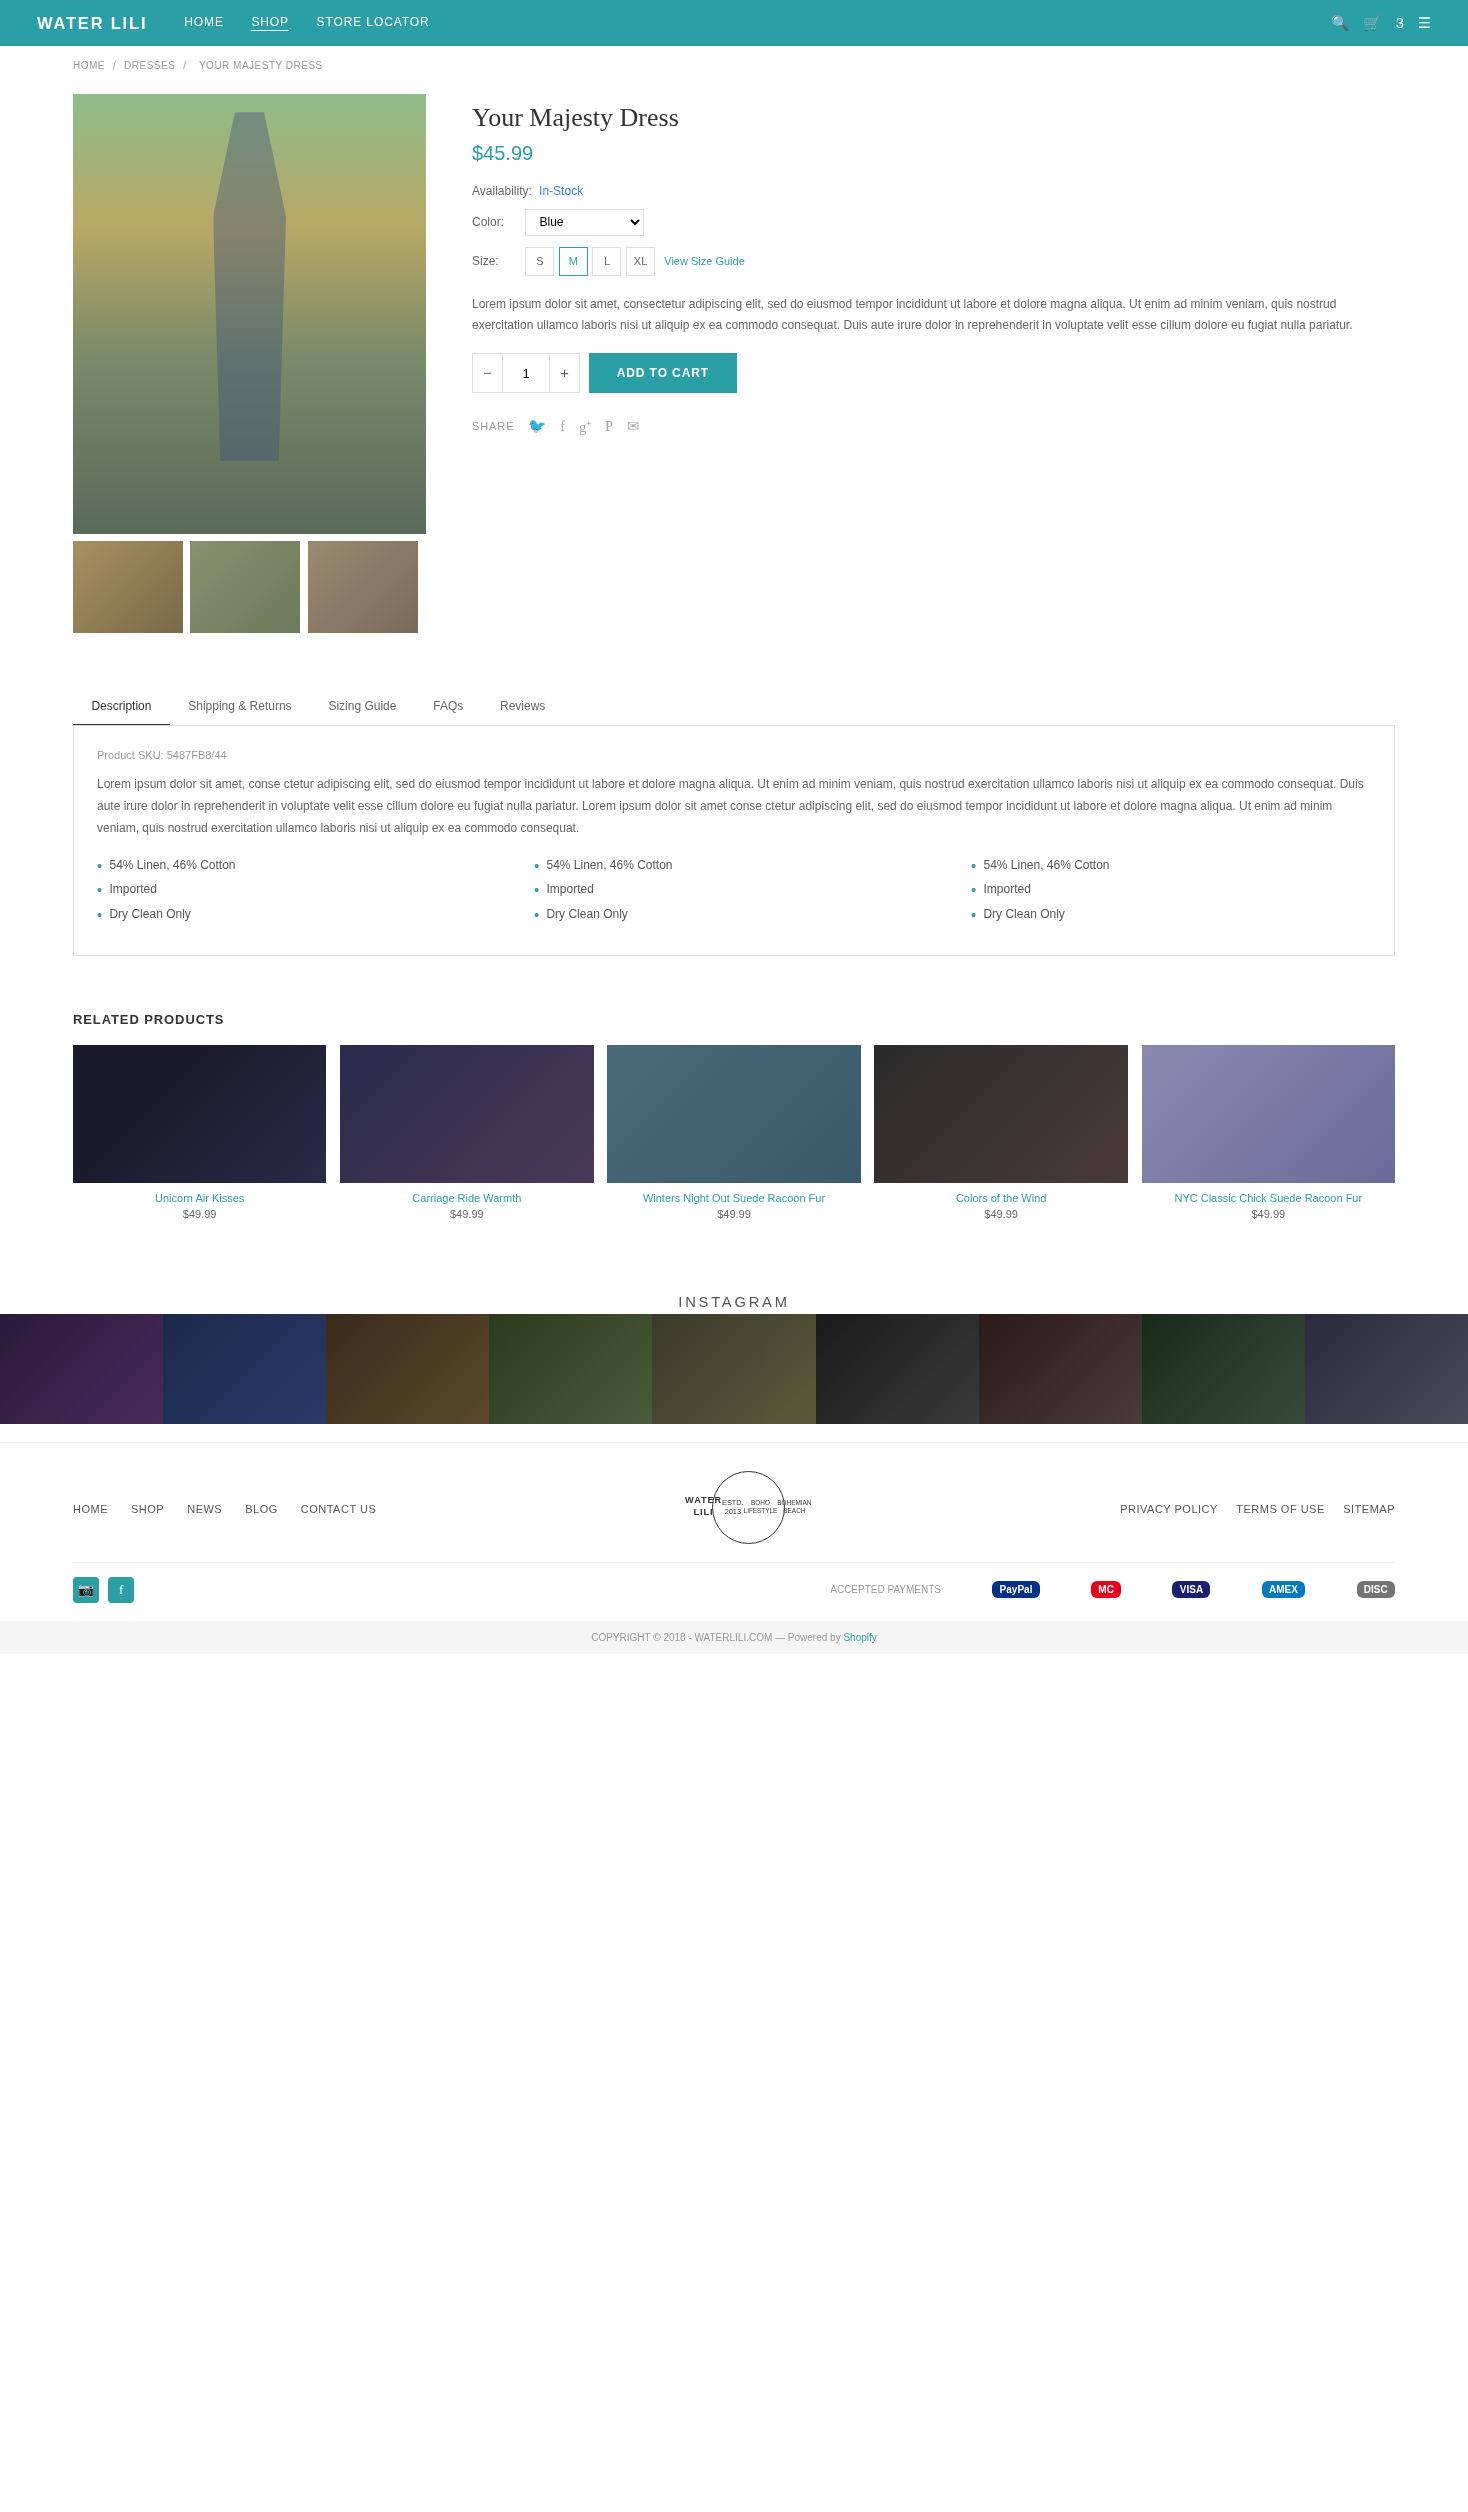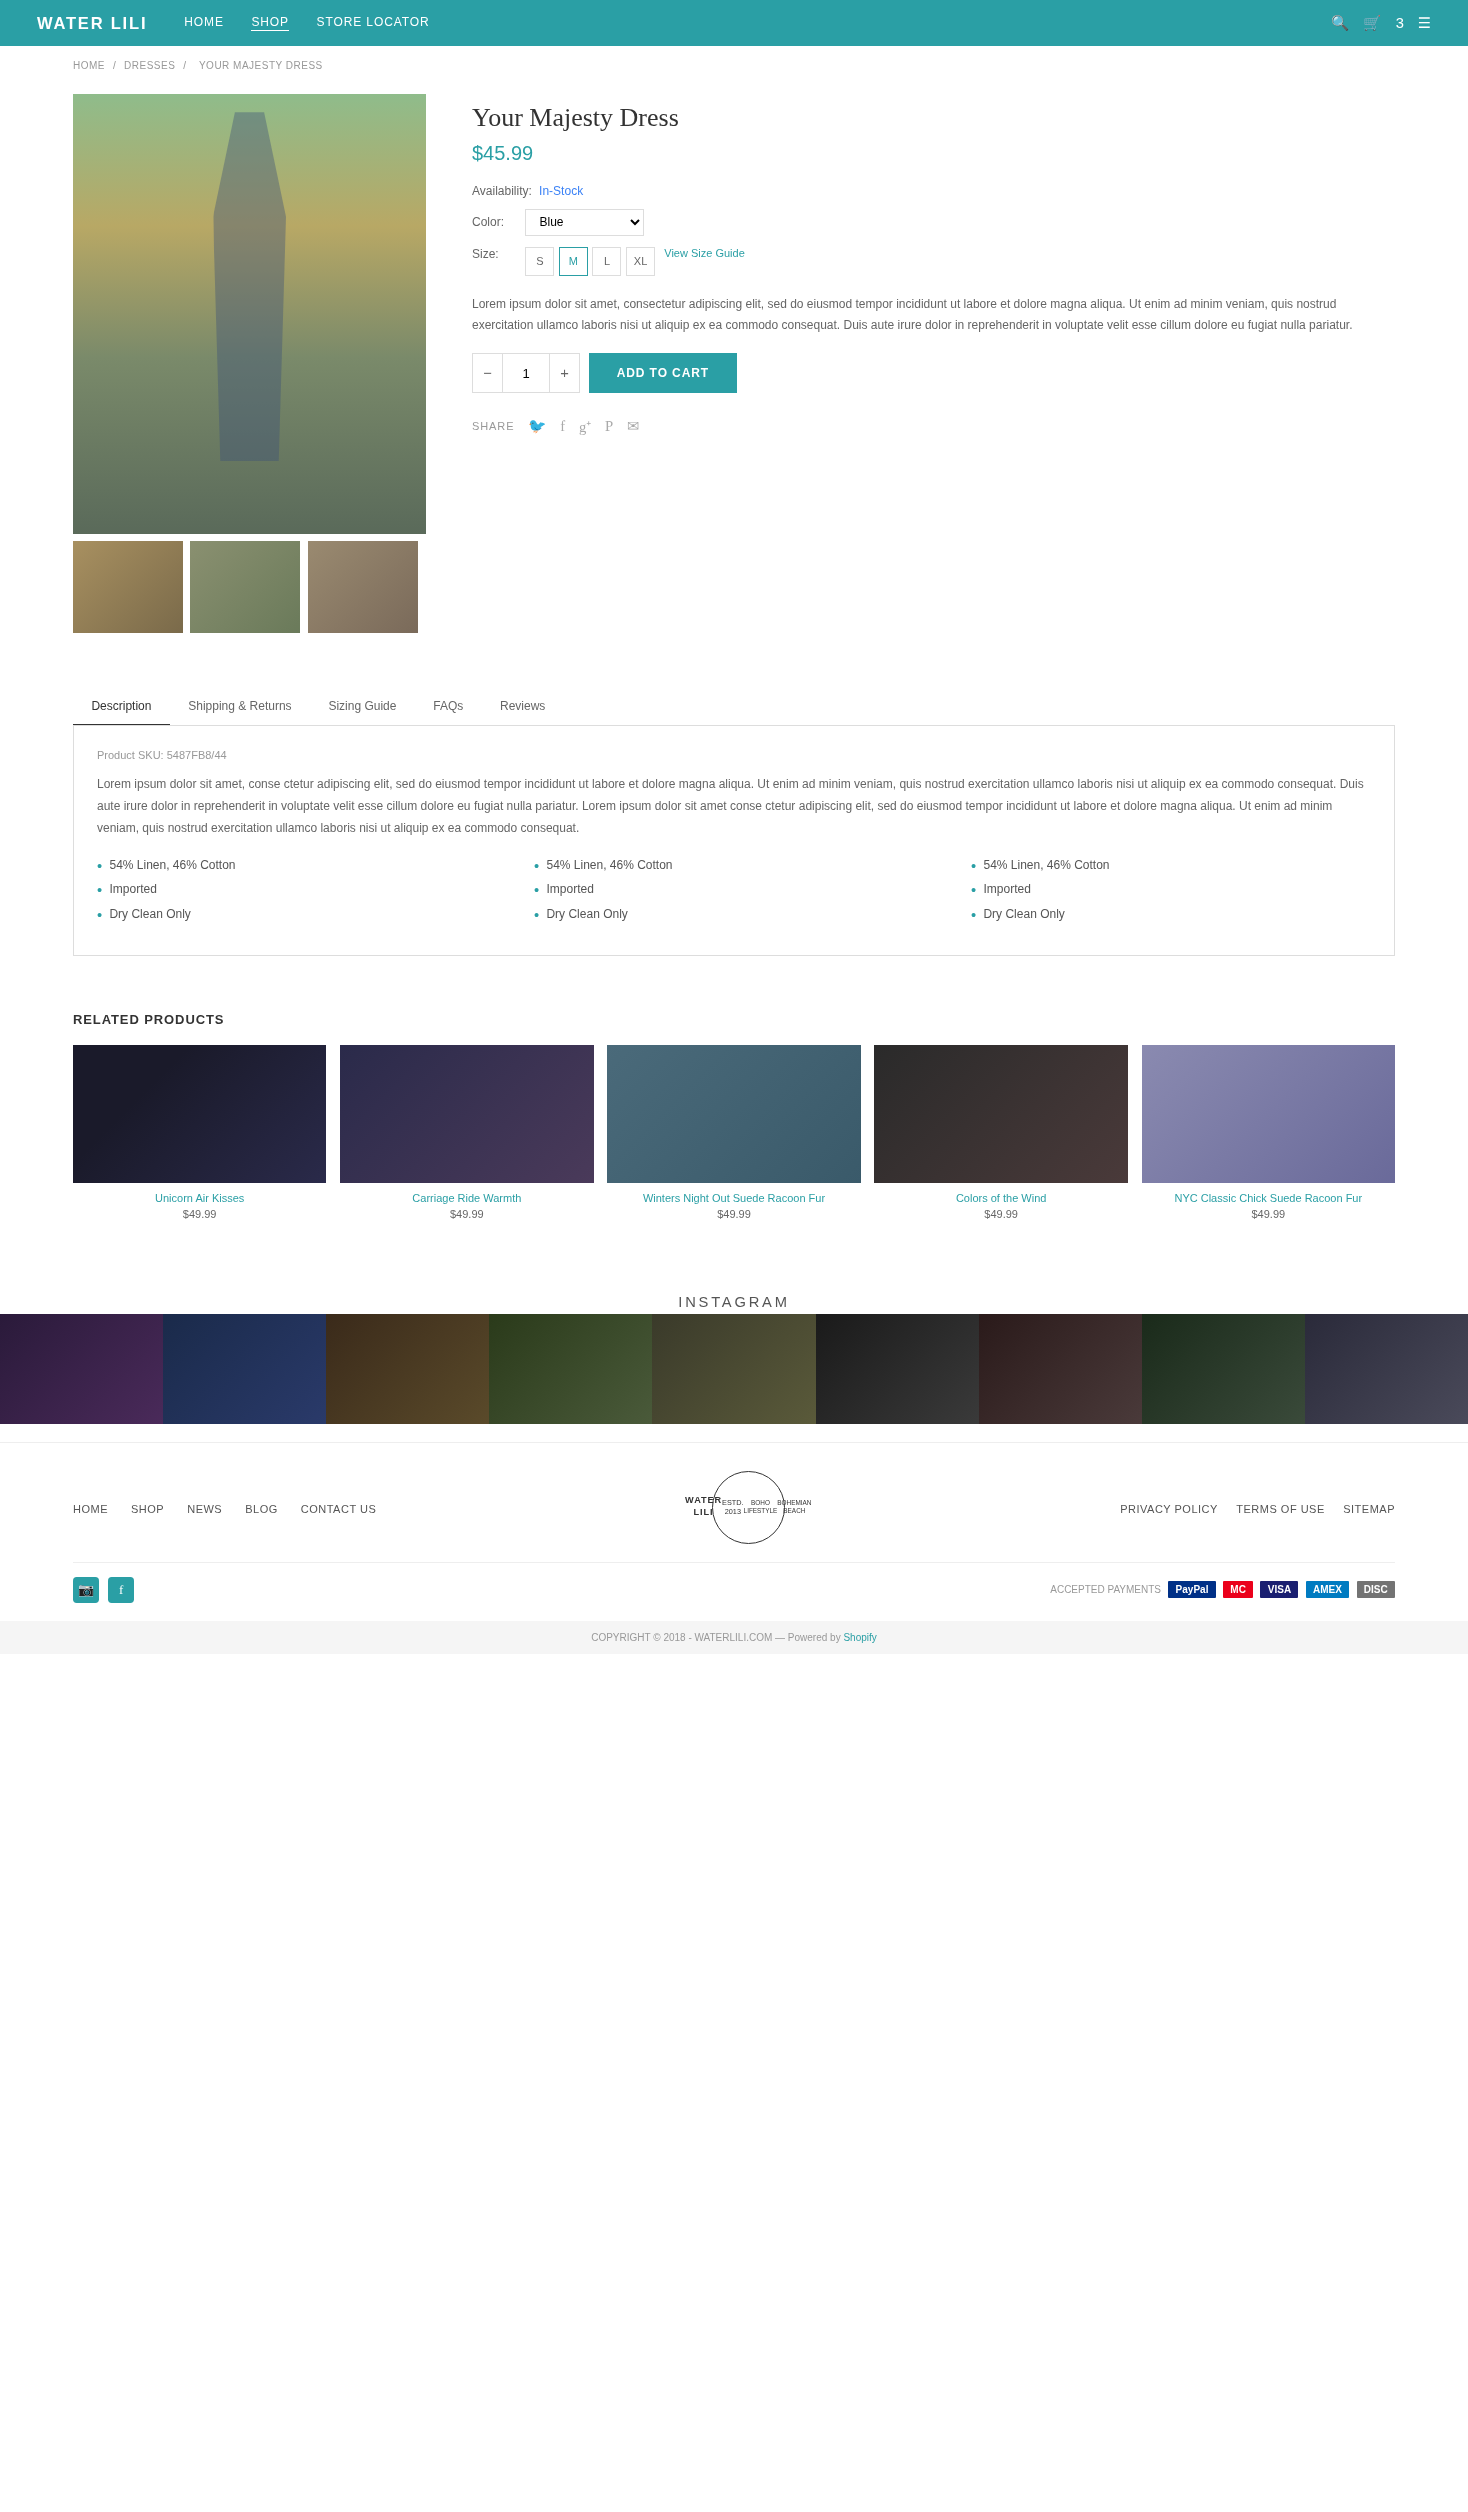--- a/index.html
+++ b/index.html
@@ -138,21 +138,21 @@
       font-size: 12px;
       font-family: Arial, sans-serif;
     }
     .color-label {
       color: #666;
       margin-right: 7.3px;
       width: 46px;
     }
     .size-row {
       display: flex;
-      align-items: flex-start;
+      align-items: center;
       margin-bottom: 18.4px;
       font-size: 12px;
       font-family: Arial, sans-serif;
     }
     .size-label {
       color: #666;
       margin-right: 7.3px;
       width: 46px;
     }
     .size-buttons {
@@ -470,23 +470,24 @@
       gap: 7.3px;
       font-size: 10px;
       color: #999;
       font-family: Arial, sans-serif;
     }
     .payment-badge {
       background: #1a5276;
       color: #fff;
       padding: 2.8px 7.3px;
       font-size: 10px;
-      border-radius: 1px;
+      border-radius: 6px;
       font-family: Arial, sans-serif;
       font-weight: bold;
+      margin-left: 44px;
     }
     .payment-badge.paypal { background: #003087; }
     .payment-badge.mc { background: #eb001b; }
     .payment-badge.visa { background: #1a1f71; }
     .payment-badge.amex { background: #007bc1; }
     .payment-badge.discover { background: #737373; }
     .copyright-bar {
       background: #f5f5f5;
       text-align: center;
       padding: 11px;

